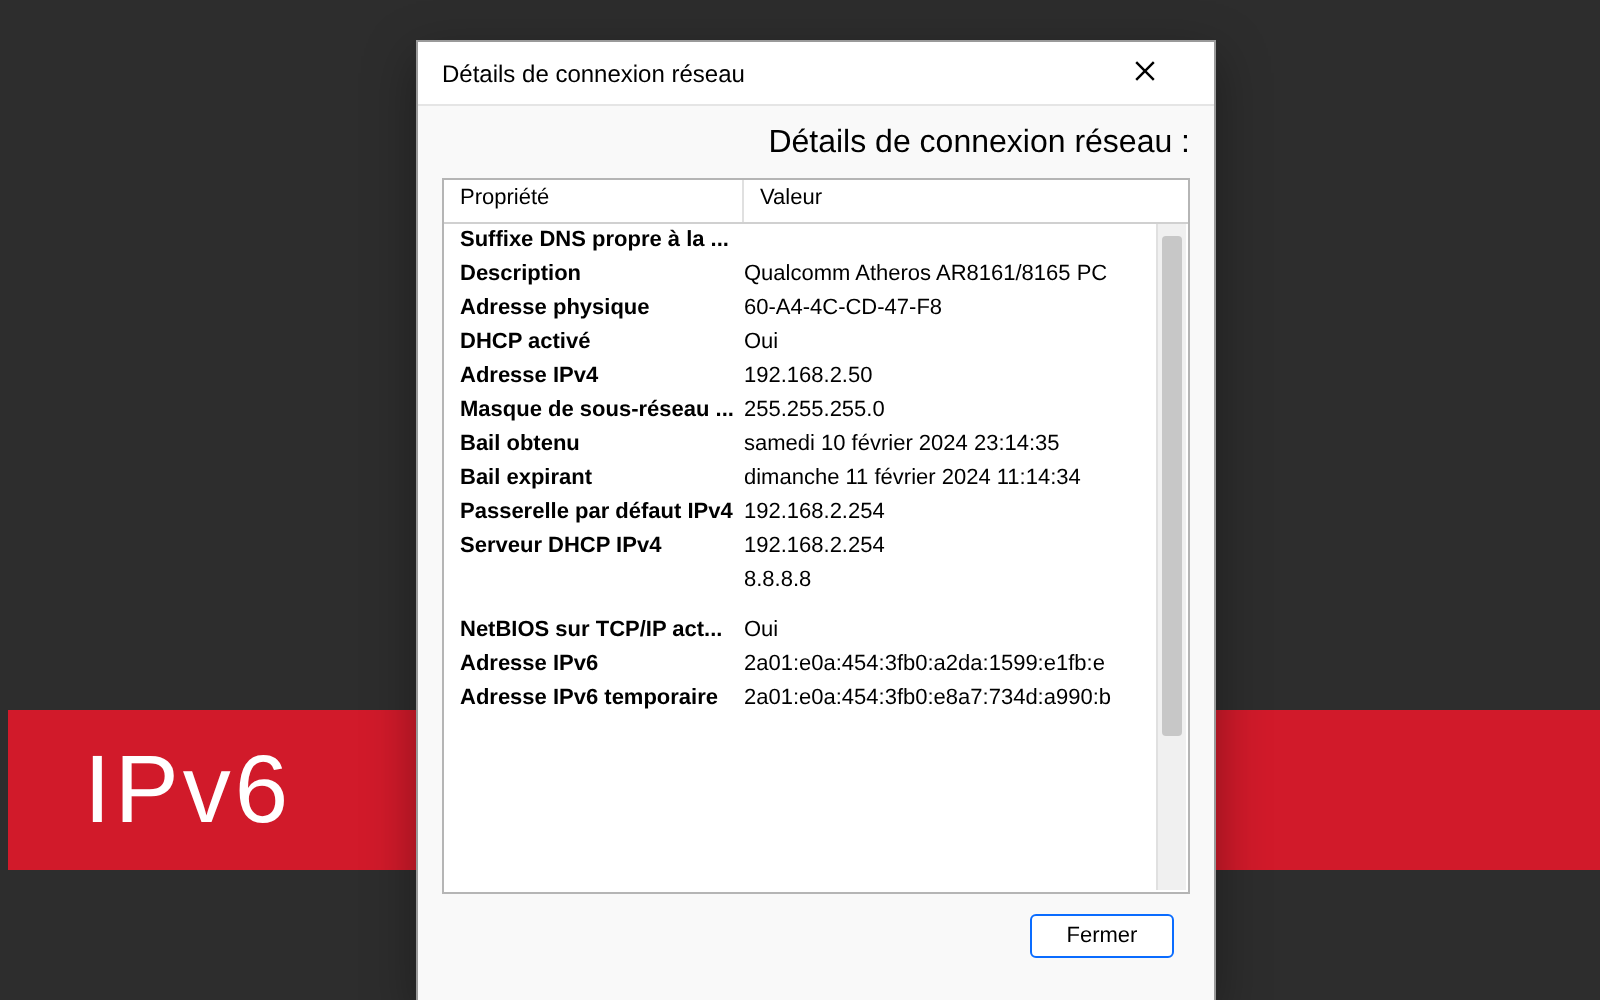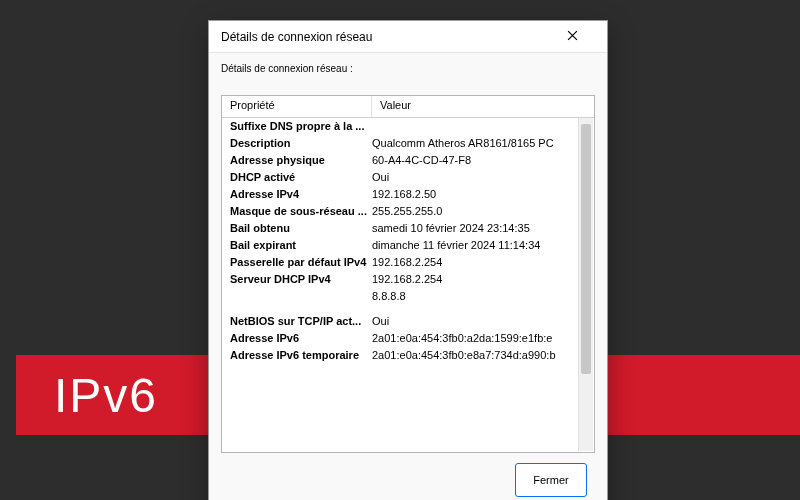--- a/index.html
+++ b/index.html
@@ -8,21 +8,21 @@
     width: 800px;
     height: 500px;
     background: #2d2d2d;
     font-family: "Segoe UI", Tahoma, sans-serif;
     font-size: 12px;
     position: relative;
     overflow: hidden;
   }
   .stripe {
     position: absolute;
-    left: 16px; right: 0;
+    left: 4px; right: 0;
     top: 355px;
     height: 80px;
     background: #d11a2a;
     display: flex;
     align-items: center;
     padding-left: 38px;
   }
   .stripe-label {
     color: #fff;
     font-size: 48px;
@@ -59,23 +59,24 @@
     align-items: center;
     justify-content: center;
     cursor: pointer;
   }
   .close-btn svg { width: 11px; height: 11px; }
   .dlg-body {
     padding: 10px 12px 12px 12px;
     background: #f9f9f9;
   }
   .subhead {
-    font-size: 10px;
-    color: #000;
-    margin-bottom: 21px;
+    font-size: 16px;
+    color: #000;
+    margin-bottom: 8px;
+    text-align: right;
   }
   .panel {
     border: 1px solid #b5b5b5;
     background: #fff;
     height: 358px;
     position: relative;
   }
   .table-head {
     display: flex;
     height: 22px;
@@ -121,21 +122,21 @@
     background: #c7c7c7;
     border-radius: 2px;
   }
   .dlg-footer {
     display: flex;
     justify-content: flex-end;
     padding: 10px 8px 10px 0;
   }
   .btn {
     min-width: 72px;
-    height: 34px;
+    height: 22px;
     background: #fff;
     border: 1px solid #0a6cff;
     border-radius: 3px;
     font-size: 11px;
     padding: 0 12px;
     display: flex;
     align-items: center;
     justify-content: center;
     cursor: pointer;
   }

